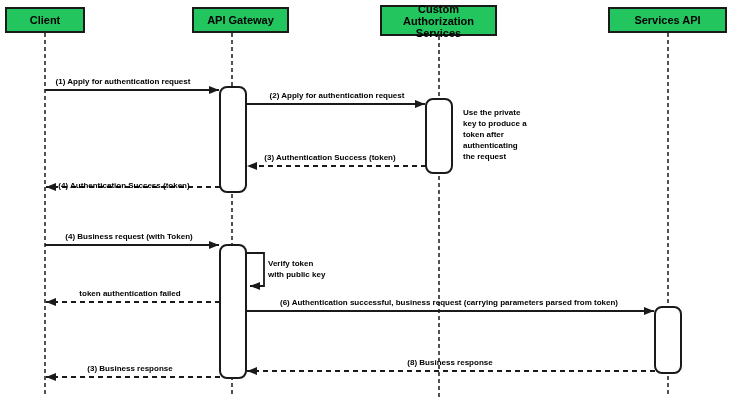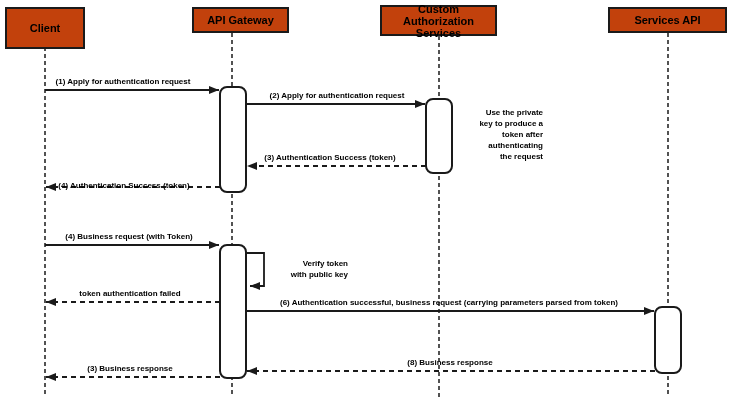--- a/index.html
+++ b/index.html
@@ -3,30 +3,30 @@
 <meta charset="utf-8">
 <style>
   html,body{margin:0;padding:0;background:#ffffff;}
   .stage{
     position:relative;width:738px;height:401px;background:#ffffff;overflow:hidden;
     font-family:"Liberation Sans", sans-serif;color:#000;
   }
   .stage svg{position:absolute;left:0;top:0;}
   .participant{
     position:absolute;display:flex;align-items:center;justify-content:center;
-    background:#c2410c;border:2px solid #1a1a1a;box-sizing:border-box;
+    background:#22c55e;border:2px solid #1a1a1a;box-sizing:border-box;
     font-weight:700;font-size:11px;text-align:center;line-height:12px;white-space:pre-line;
   }
   .msg-label{
     position:absolute;transform:translateX(-50%);
     font-weight:700;font-size:8px;white-space:nowrap;line-height:10px;
   }
   .note-label{
     position:absolute;font-weight:700;font-size:8px;line-height:11px;
-    white-space:pre-line;text-align:right;
+    white-space:pre-line;text-align:left;
   }
 </style>
 </head>
 <body>
 
 <div class="stage">
 
   <svg width="738" height="401" viewBox="0 0 738 401">
     <defs>
       <marker id="arrow" markerUnits="userSpaceOnUse" markerWidth="11" markerHeight="9" refX="10" refY="4" orient="auto">
@@ -58,21 +58,21 @@
 
     <g stroke="#1a1a1a" stroke-width="1.8" fill="none" stroke-dasharray="5,4">
       <line x1="426" y1="166" x2="247" y2="166" marker-end="url(#arrow)"></line>
       <line x1="220" y1="187" x2="46" y2="187" marker-end="url(#arrow)"></line>
       <line x1="220" y1="302" x2="46" y2="302" marker-end="url(#arrow)"></line>
       <line x1="655" y1="371" x2="247" y2="371" marker-end="url(#arrow)"></line>
       <line x1="220" y1="377" x2="46" y2="377" marker-end="url(#arrow)"></line>
     </g>
   </svg>
 
-  <div class="participant" style="left:5px;top:7px;width:80px;height:42px;">Client</div>
+  <div class="participant" style="left:5px;top:7px;width:80px;height:26px;">Client</div>
   <div class="participant" style="left:192px;top:7px;width:97px;height:26px;">API Gateway</div>
   <div class="participant" style="left:380px;top:5px;width:117px;height:31px;">Custom Authorization
 Services</div>
   <div class="participant" style="left:608px;top:7px;width:119px;height:26px;">Services API</div>
 
   <div class="msg-label" style="left:123px;top:77px;">(1) Apply for authentication request</div>
   <div class="msg-label" style="left:337px;top:91px;">(2) Apply for authentication request</div>
   <div class="msg-label" style="left:330px;top:153px;">(3) Authentication Success (token)</div>
   <div class="msg-label" style="left:124px;top:181px;">(4) Authentication Success (token)</div>
   <div class="msg-label" style="left:129px;top:232px;">(4) Business request (with Token)</div>

